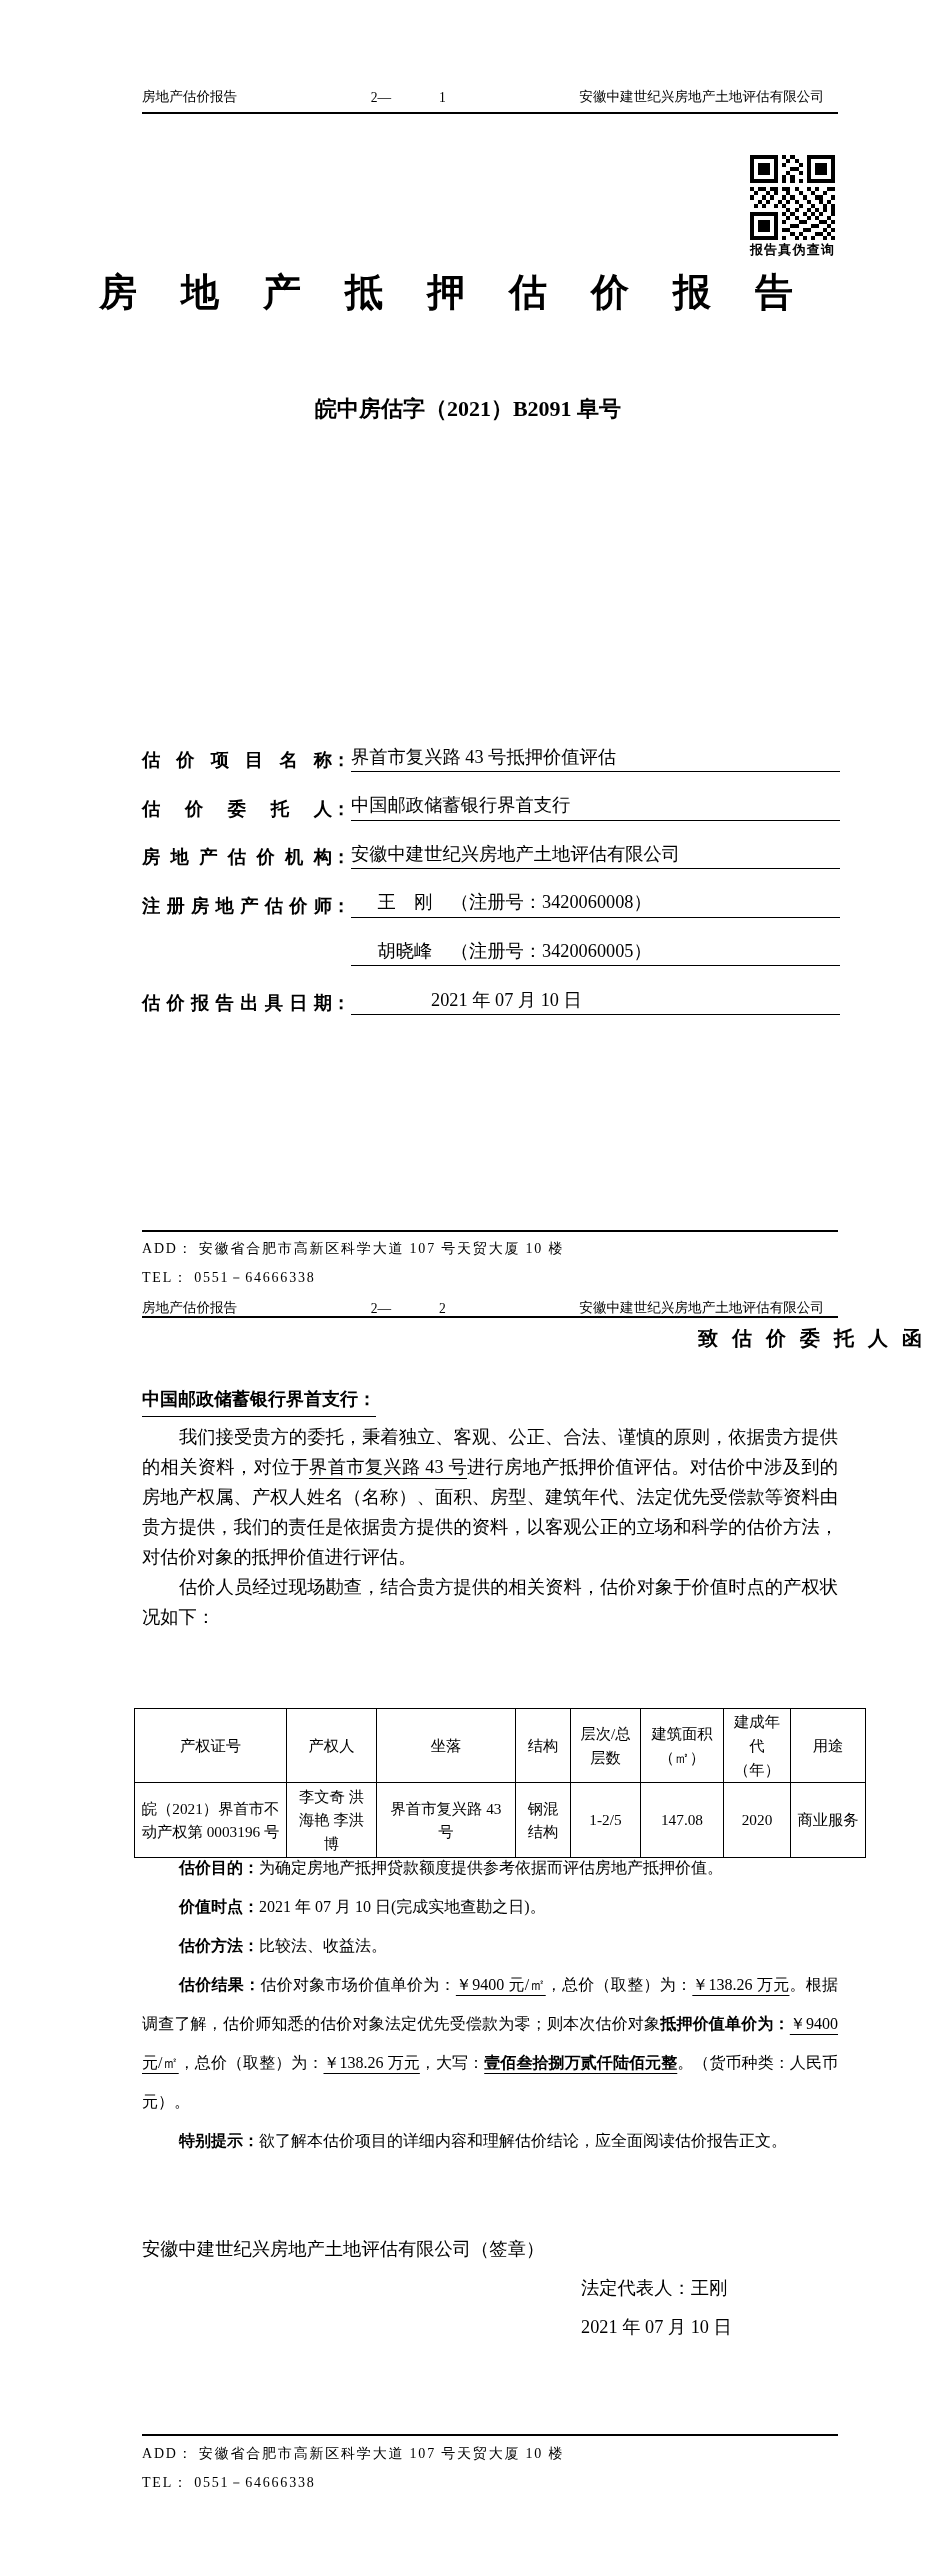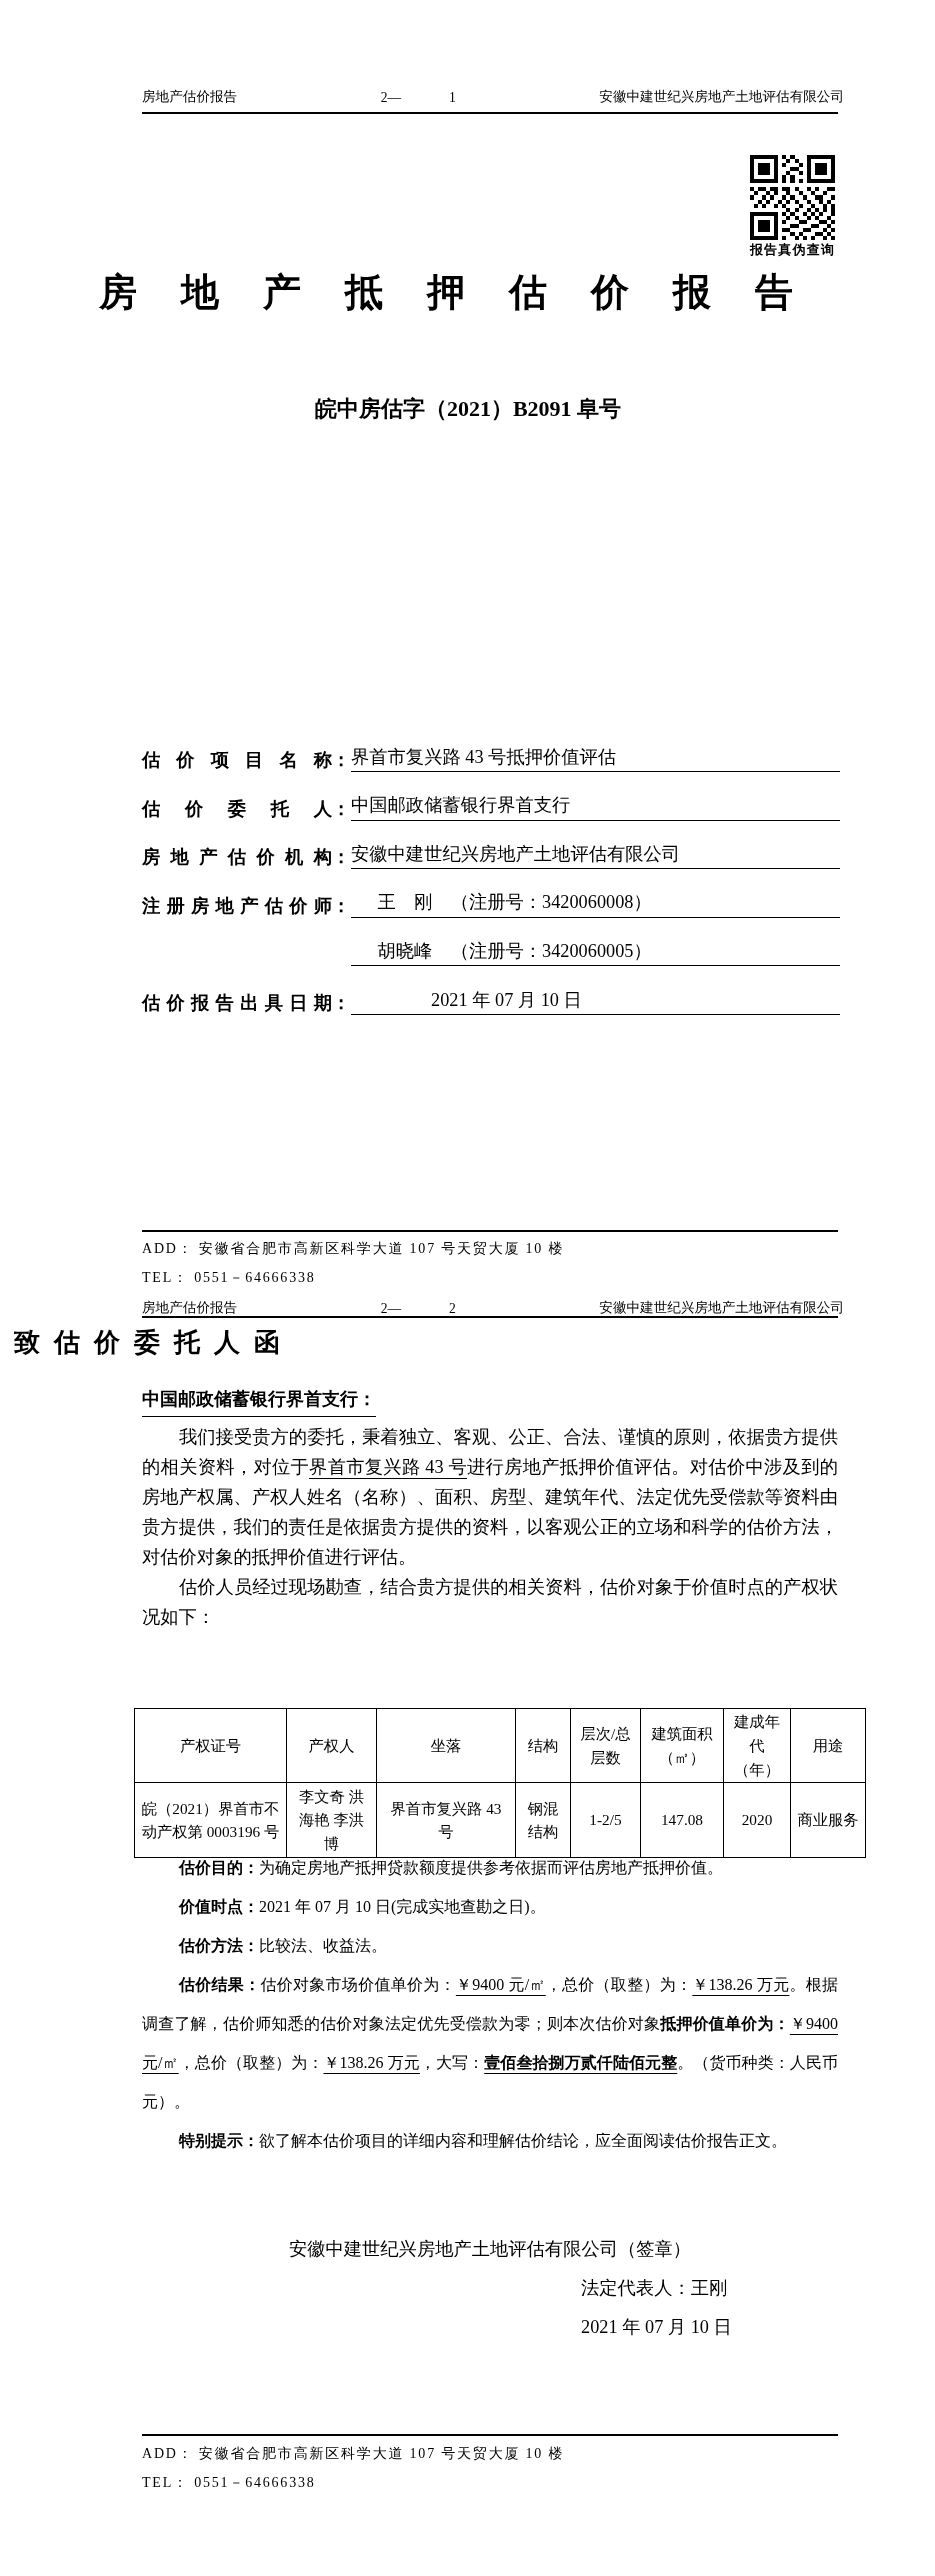--- a/index.html
+++ b/index.html
@@ -1,55 +1,55 @@
 <!DOCTYPE html>
 <html style="font-size:9.4px"><head>
 <meta charset="utf-8">
 <style>
   html,body{margin:0;padding:0;background:#ffffff;}
   body{width:936px;font-family:"Liberation Serif","DejaVu Serif",serif;color:#000;}
   .page{position:relative;width:936px;height:1288px;background:#fff;overflow:hidden;}
 
   
-  .hdr{position:absolute;left:142px;right:92px;display:flex;justify-content:space-between;align-items:flex-end;font-size:13.6px;}
+  .hdr{position:absolute;left:142px;right:112px;display:flex;justify-content:space-between;align-items:flex-end;font-size:13.6px;}
   .hdr-center{display:flex;gap:48px;}
   .rule{position:absolute;left:142px;right:98px;height:2.4px;background:#000;}
   .footer{position:absolute;left:142px;right:98px;font-size:14px;letter-spacing:1.8px;}
   .footer div{margin-bottom:10.6px;}
 
   
   .qr{position:absolute;left:750px;top:155px;width:85px;height:85px;}
   .qr svg{width:100%;height:100%;display:block;}
   .qr-caption{position:absolute;left:738px;top:241px;width:109px;text-align:center;font-size:13px;font-weight:bold;letter-spacing:1.2px;}
   .title1{position:absolute;left:0;right:0;top:267px;text-align:center;font-size:38px;font-weight:bold;letter-spacing:44px;white-space:nowrap;}
   .subtitle{position:absolute;left:0;right:0;top:364px;text-align:center;font-size:22px;font-weight:bold;margin-top:30px;}
   .fields{position:absolute;left:142px;right:96px;top:744px;}
   .frow{display:flex;align-items:flex-end;height:28px;margin-bottom:20.6px;}
   .flabel{flex:0 0 190px;font-weight:bold;font-size:18.3px;text-align:justify;text-align-last:justify;white-space:nowrap;}
   .fcolon{flex:0 0 19px;font-weight:bold;font-size:18.3px;}
   .fvalue{flex:1;border-bottom:1.2px solid #000;font-size:18.3px;padding-bottom:2.4px;white-space:nowrap;}
   .pad45{padding-left:26.5px;}
   .pad135{padding-left:80px;}
 
   
-  .title2{position:absolute;left:0;right:0;top:37px;text-align:left;font-size:26px;font-weight:bold;letter-spacing:14px;padding-left:14px;}
+  .title2{position:absolute;left:0;right:0;top:37px;text-align:right;font-size:20px;font-weight:bold;letter-spacing:14px;padding-left:14px;}
   .salutation{position:absolute;left:142px;top:99px;font-size:18px;font-weight:bold;}
   .salutation span{display:inline-block;border-bottom:1.8px solid #000;padding-bottom:4.7px;}
   .bodytext{position:absolute;left:142px;right:98px;top:134px;font-size:18.3px;line-height:30px;text-align:justify;}
   .bodytext p{margin:0;text-indent:37px;}
   .u{text-decoration:underline;text-underline-offset:5.3px;text-decoration-thickness:1.2px;}
   .ptable{position:absolute;left:134px;top:420px;width:731px;border-collapse:collapse;font-size:15.3px;text-align:center;table-layout:fixed;}
   .ptable th,.ptable td{border:1.2px solid #000;font-weight:normal;padding:1.2px 4.7px;line-height:1.55;}
   .ptable th{height:59px;}
   .ptable td{height:66px;}
   .items{position:absolute;left:142px;right:98px;top:560px;font-size:16px;line-height:39px;text-align:justify;}
   .items p{margin:0;text-indent:37px;}
   .b{font-weight:bold;}
   .signature{position:absolute;left:142px;right:98px;top:942px;font-size:18.3px;line-height:39px;}
-  .sig-company{text-align:center;}
+  .sig-company{text-align:left;}
   .sig-rep,.sig-date{padding-left:439px;}
 </style>
 </head>
 <body>
 
 <div class="page">
   <div class="hdr" style="top:88px;">
     <span>房地产估价报告</span>
     <span class="hdr-center">
       <span>2—</span>

